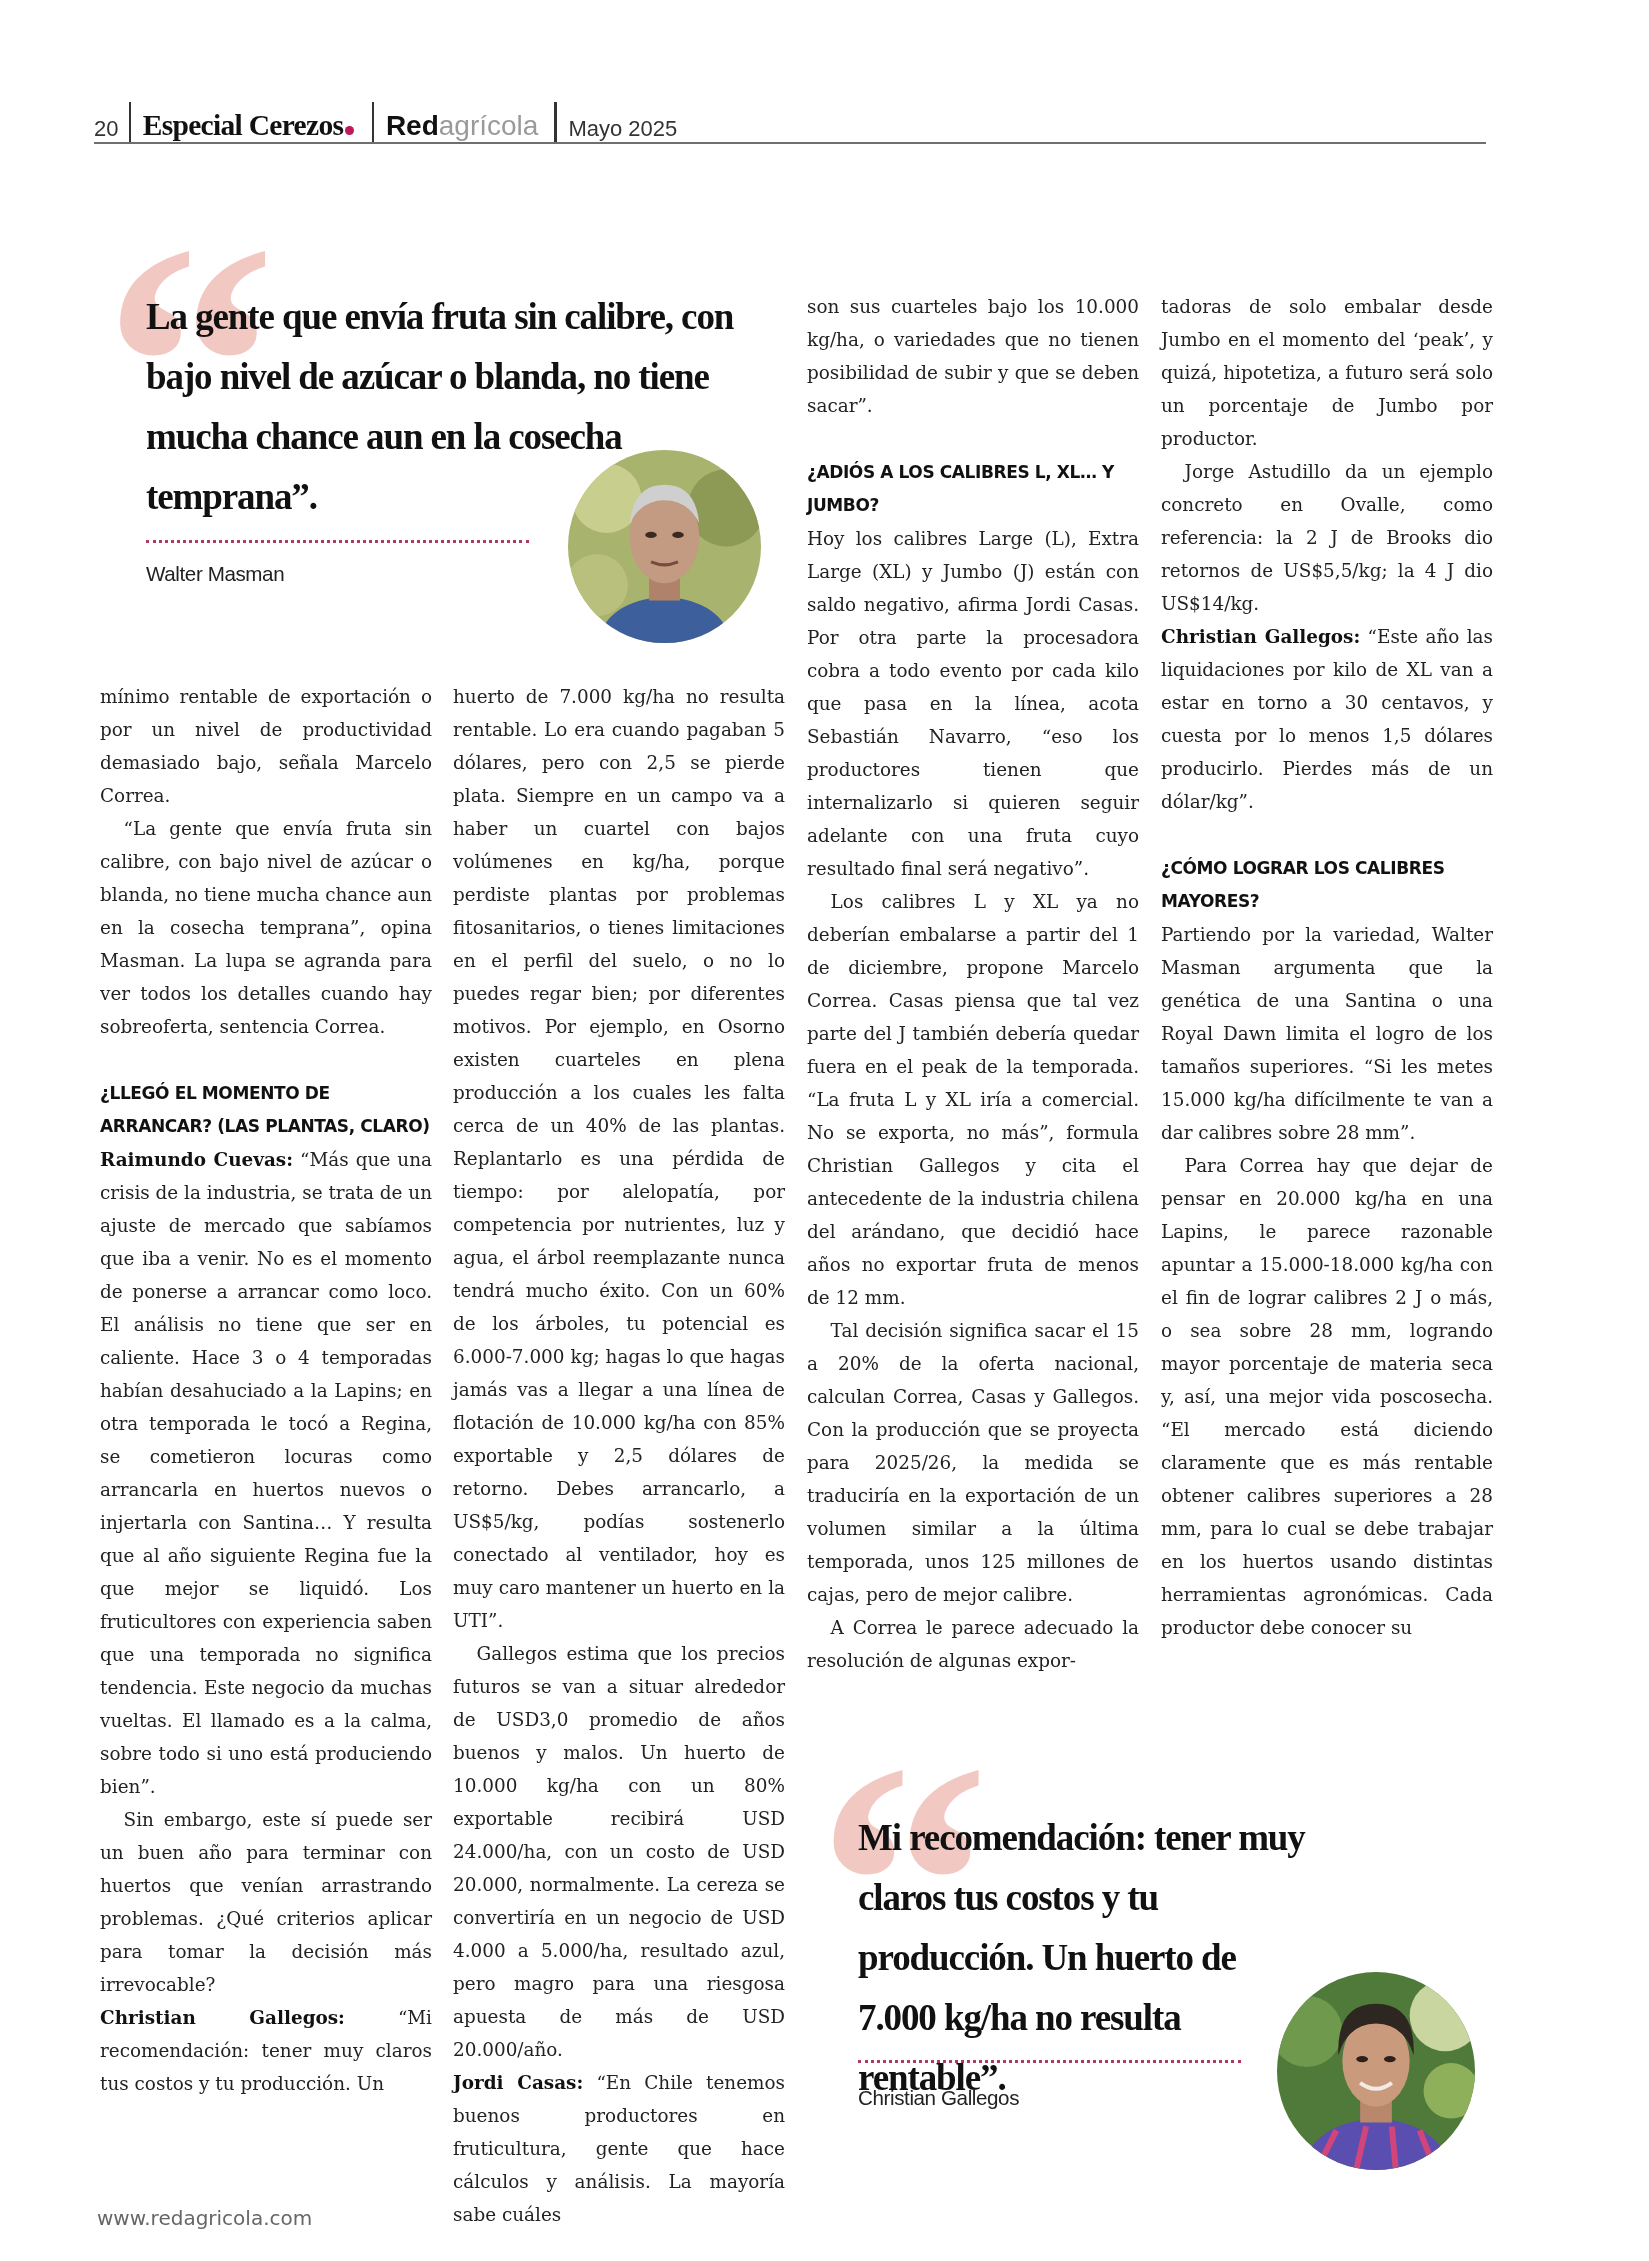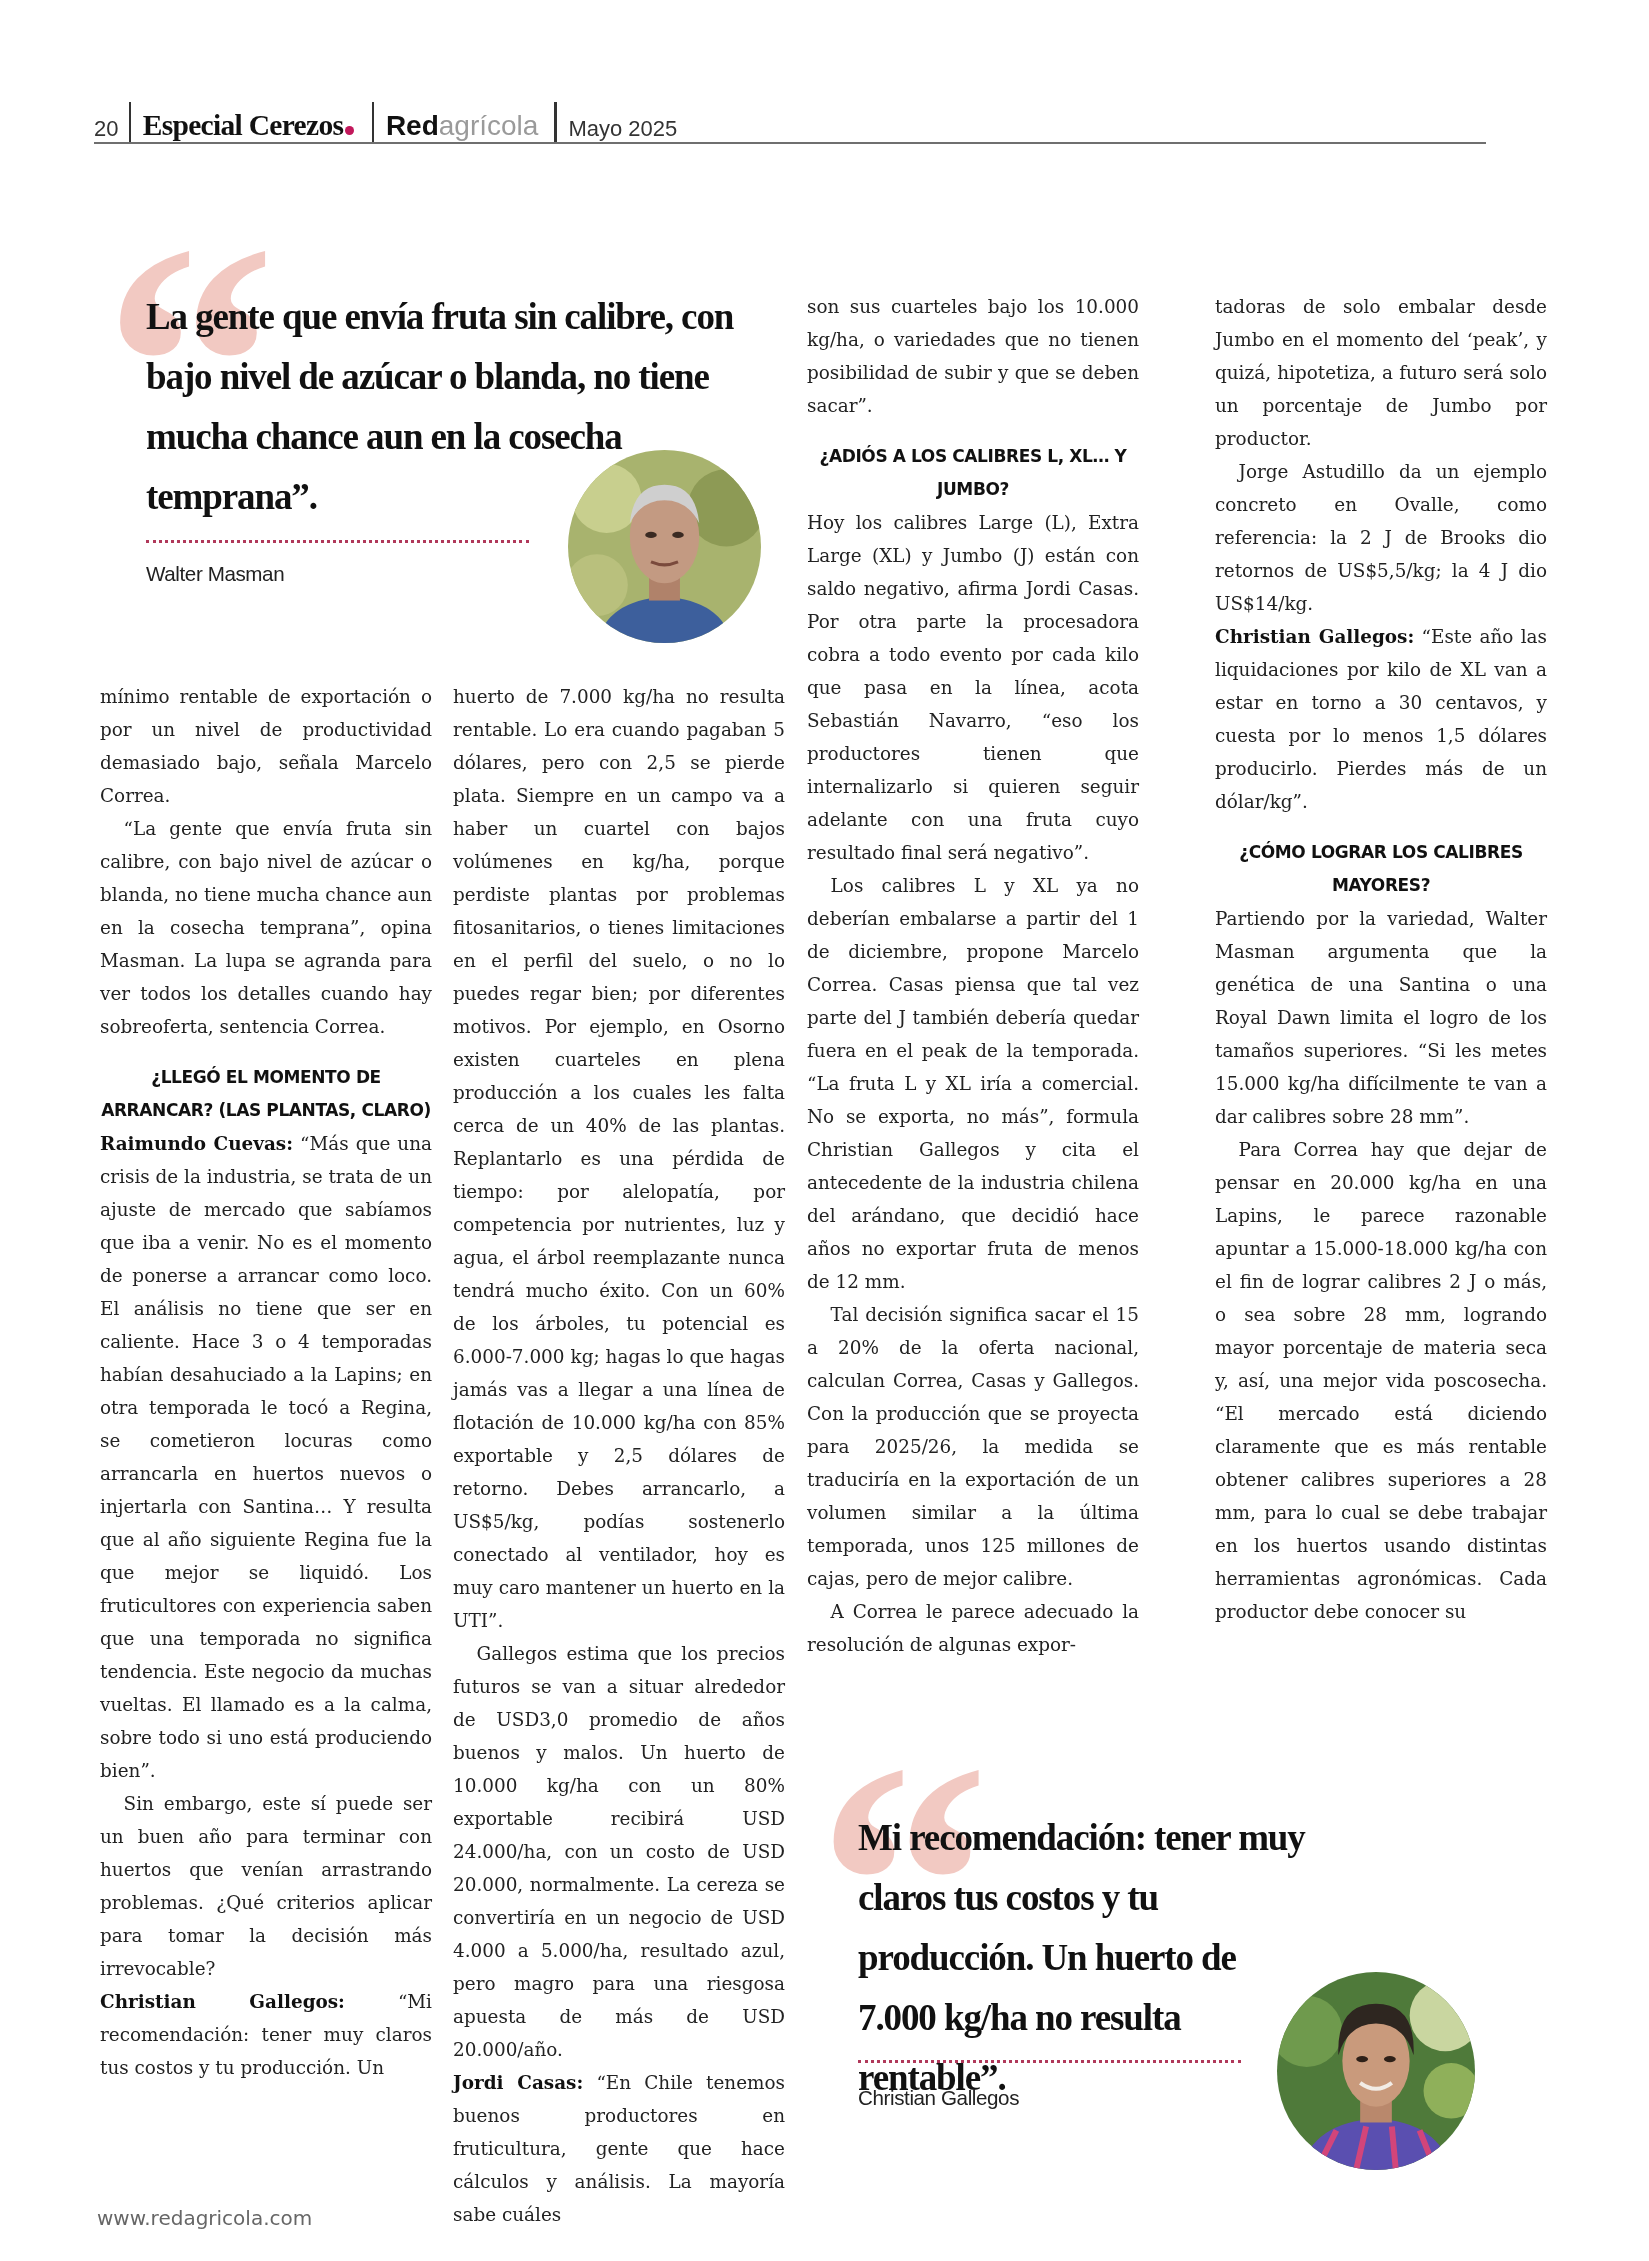--- a/index.html
+++ b/index.html
@@ -33,26 +33,26 @@
   .pq2 .qmark { left: 5.9px; top: -5.9px; }
   .pq2 .qtext { left: 47px; top: 83px; width: 457px; }
   .pq2 .qrule { left: 47px; top: 343px; width: 383px; }
   .pq2 .qauthor { left: 47px; top: 369px; }
   .pq2 .photo { left: 466px; top: 255px; width: 198px; height: 198px; }
 
   .col { position: absolute; width: 332px; font-family: "DejaVu Serif", serif; font-size: 18.4px; line-height: 33px; color: #222; text-align: justify; hyphens: manual; }
   .col p { margin: 0; }
   .col p.ind { text-indent: 23.6px; }
   .col h3 { margin: 0; font-family: "DejaVu Sans", sans-serif; font-weight: bold; font-size: 17px; line-height: 33px; color: #111; letter-spacing: -0.4px; text-align: left; }
-  .col h3.gap { margin-top: 18px; text-align: center; }
+  .col h3.gap { margin-top: 34px; }
   .col b { color: #111; }
   .col1 { left: 100px; top: 680px; }
   .col2 { left: 453px; top: 680px; }
   .col3 { left: 807px; top: 290px; }
-  .col4 { left: 1215px; top: 290px; }
+  .col4 { left: 1161px; top: 290px; }
 
   .footer { position: absolute; left: 97px; top: 2206px; font-family: "DejaVu Sans", sans-serif; font-size: 20px; color: #666; }
 </style>
 </head>
 <body>
 
 <div class="header">
   <span class="page-num">20</span>
   <span class="sep"></span>
   <span class="section"><span>Especial Cerezos</span><span class="dot" style="background: rgb(194, 24, 91);"></span></span>

